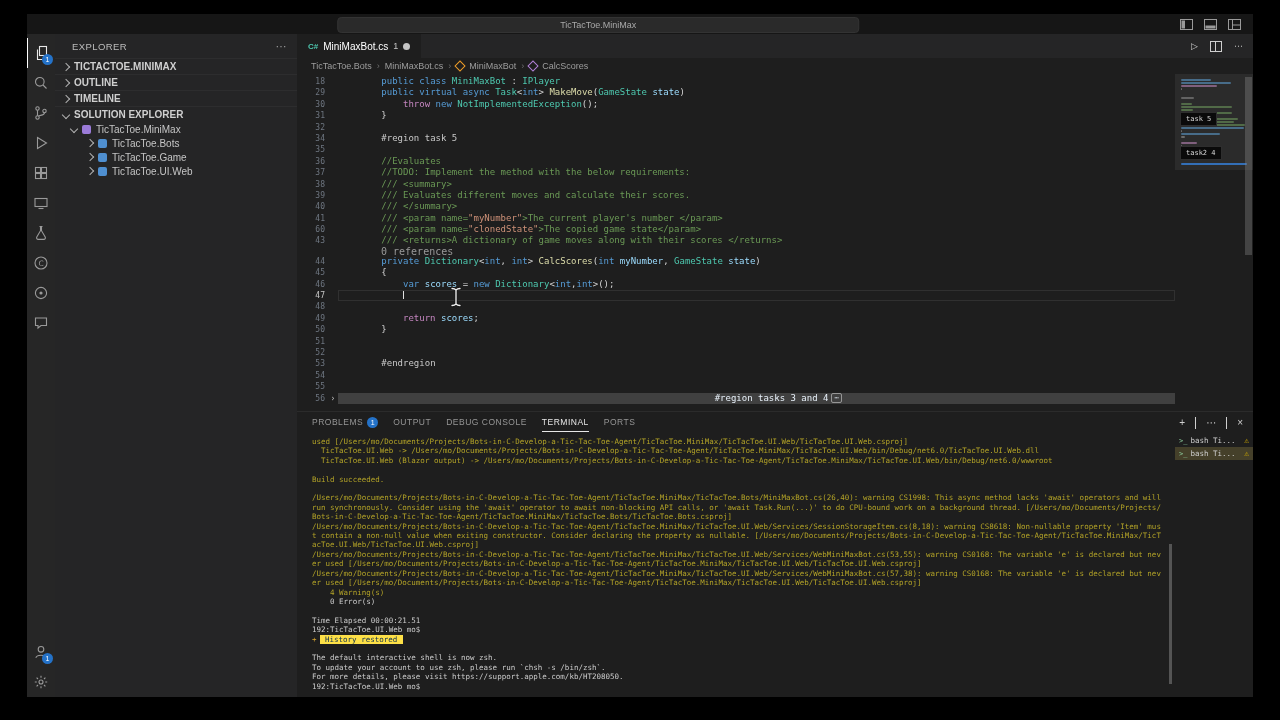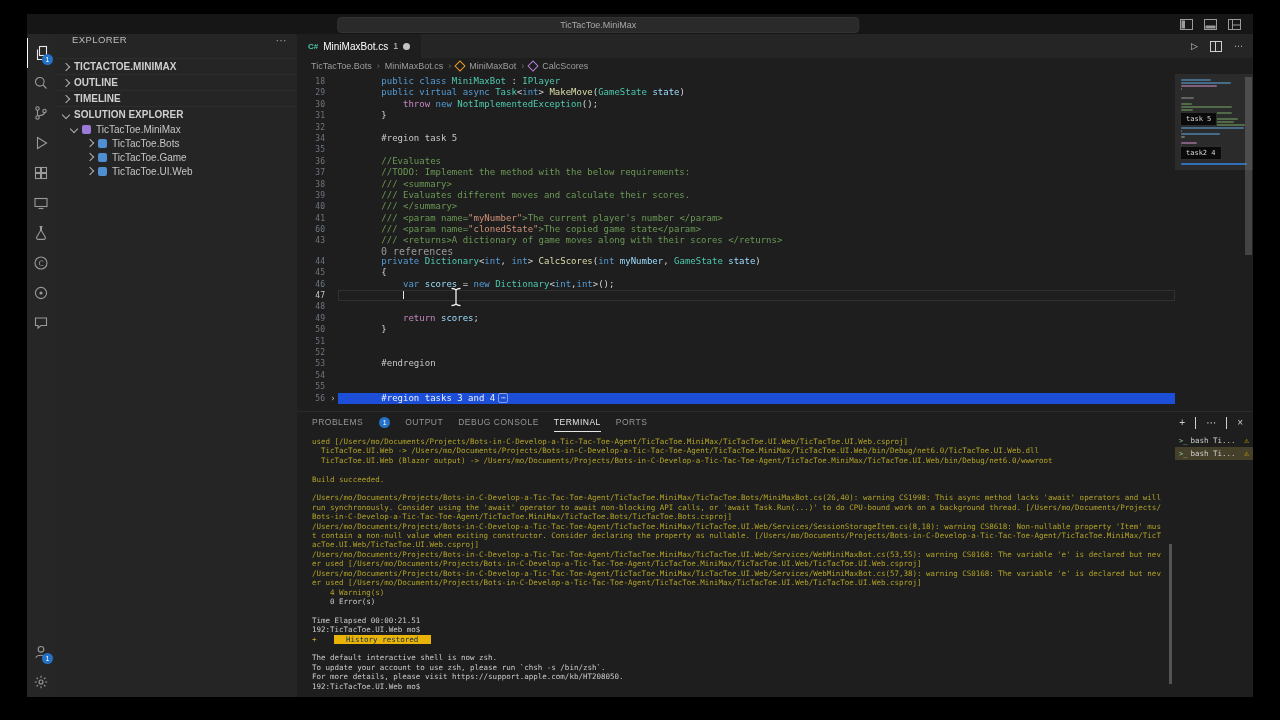--- a/index.html
+++ b/index.html
@@ -19,21 +19,21 @@
   .activitybar{width:28px;background:#262626;flex:none;display:flex;flex-direction:column;align-items:stretch;padding-top:4px;}
   .act-item{height:30px;display:flex;align-items:center;justify-content:center;position:relative;cursor:pointer;}
   .act-item svg{width:16px;height:16px;stroke:#9a9a9a;fill:none;stroke-width:1.1;}
   .act-item.active{border-left:1.5px solid #fff;}
   .act-item.active svg{stroke:#e8e8e8;}
   .act-badge{position:absolute;right:2px;bottom:3px;min-width:11px;height:11px;border-radius:6px;background:#2472c8;color:#fff;font-size:7px;display:flex;align-items:center;justify-content:center;}
   .act-spacer{flex:1;}
 
   
   .sidebar{width:242px;background:#252526;flex:none;display:flex;flex-direction:column;font-size:10px;color:#cccccc;}
-  .sidebar-head{height:24px;display:flex;padding:0 10px 0 17px;color:#bbbbbb;letter-spacing:.4px;font-size:9.5px;gap:35px;}
+  .sidebar-head{height:24px;display:flex;align-items:center;padding:0 10px 0 17px;color:#bbbbbb;letter-spacing:.4px;font-size:9.5px;gap:35px;}
   .sidebar-head .more{margin-left:auto;color:#9a9a9a;font-size:11px;cursor:pointer;}
   .side-section{height:15px;display:flex;align-items:center;gap:5px;padding-left:6px;font-weight:bold;color:#cfcfcf;border-top:1px solid #2d2d2e;cursor:pointer;}
   .chev{width:5px;height:5px;border-right:1px solid #b0b0b0;border-bottom:1px solid #b0b0b0;transform:rotate(-45deg);flex:none;margin-left:2px;}
   .chev.open{transform:rotate(45deg);}
   .tree-row{height:14px;display:flex;align-items:center;gap:5px;color:#c5c5c5;cursor:pointer;font-weight:normal;}
   .tree-ico{width:9px;height:9px;border-radius:2px;flex:none;}
   .tree-ico.solution{background:#9b7bd8;}
   .tree-ico.project{background:#4f8fd0;}
 
   
@@ -52,52 +52,52 @@
   .sym.class{border:1px solid #ee9d28;}
   .sym.method{border:1px solid #b180d7;}
 
   .editorbody{flex:1;display:flex;min-height:0;position:relative;background:#1e1e1e;}
   .code{flex:1;min-width:0;padding-top:2px;overflow:hidden;}
   .code-row{display:flex;height:11.4px;line-height:11.4px;font-family:"DejaVu Sans Mono",monospace;font-size:9px;}
   .gutter{width:28px;flex:none;text-align:right;color:#6e7681;font-size:8px;padding-right:3px;}
   .gutter.active{color:#c6c6c6;}
   .fold{width:10px;flex:none;color:#c5c5c5;font-size:8px;text-align:center;line-height:11.4px;}
   .line-content{flex:1;display:flex;white-space:pre;color:#d4d4d4;min-width:0;}
-  .code-row.hl .line-content{background:#1d4ed8;}
+  .code-row.hl .line-content{background:#404040;justify-content:center;}
   .code-row.hl .line-content span{color:#e8f1fa;}
   .code-row.cur .line-content{outline:1px solid #303030;outline-offset:-1px;}
   .tk-p{color:#d4d4d4;} .tk-k{color:#569cd6;} .tk-c{color:#c586c0;} .tk-t{color:#4ec9b0;}
   .tk-m{color:#dcdcaa;} .tk-v{color:#9cdcfe;text-align:center;} .tk-cm{color:#6a9955;} .tk-s{color:#ce9178;} .tk-d{color:#c8c8c8;}
   .caret{display:inline-block;width:1px;height:9px;background:#e0e0e0;margin-bottom:-1px;}
   .fold-ell{border:1px solid rgba(255,255,255,.45);color:#ddd;font-size:7px;line-height:8px;padding:0 2px;margin-left:3px;border-radius:2px;align-self:center;}
   .codelens{height:9px;line-height:9px;font-family:"DejaVu Sans Mono",monospace;font-size:10px;color:#999;padding-left:84px;cursor:pointer;}
 
   .minimap{width:78px;flex:none;position:relative;background:#1e1e1e;padding-top:4px;}
   .mm-line{height:2px;margin:1px 0 0 6px;opacity:.55;border-radius:1px;}
   .mm-viewport{position:absolute;left:0;top:0;width:100%;height:96px;background:rgba(255,255,255,.06);pointer-events:none;}
   .mm-label{position:absolute;left:5px;background:#0a0a0a;color:#d8d8d8;font-family:"DejaVu Sans Mono",monospace;font-size:7px;padding:2px 5px;border:1px solid #2e2e2e;white-space:nowrap;}
   .scrollbar-v{position:absolute;right:0;top:0;bottom:0;width:9px;}
   .scrollbar-v .thumb{position:absolute;right:1px;top:3px;width:7px;height:178px;background:rgba(140,140,140,.35);}
 
   
   .panel{height:285px;flex:none;border-top:1px solid #2b2b2b;background:#1e1e1e;display:flex;flex-direction:column;}
   .panel-tabs{height:20px;flex:none;display:flex;align-items:center;gap:15px;padding-left:15px;position:relative;}
-  .panel-tab{font-size:8.5px;letter-spacing:.5px;color:#969696;display:flex;align-items:center;gap:16px;height:100%;cursor:pointer;}
+  .panel-tab{font-size:8.5px;letter-spacing:.5px;color:#969696;display:flex;align-items:center;gap:4px;height:100%;cursor:pointer;}
   .panel-tab.active{color:#e7e7e7;box-shadow:inset 0 -1px 0 #e7e7e7;}
   .p-badge{min-width:11px;height:11px;border-radius:6px;background:#2472c8;color:#fff;font-size:7px;display:flex;align-items:center;justify-content:center;letter-spacing:0;}
   .panel-actions{position:absolute;right:10px;top:0;height:20px;display:flex;align-items:center;gap:10px;color:#cfcfcf;font-size:10px;}
   .chev-i{width:5px;height:5px;border-right:1px solid #cfcfcf;border-bottom:1px solid #cfcfcf;}
   .chev-down{transform:rotate(45deg);margin-top:-2px;}
   .chev-up{transform:rotate(-135deg);margin-top:2px;}
   .panel-body{flex:1;display:flex;min-height:0;}
   .terminal{flex:1;min-width:0;padding:5px 4px 0 15px;font-family:"DejaVu Sans Mono",monospace;font-size:7.5px;line-height:9.4px;color:#cccccc;overflow:hidden;}
   .t-line{white-space:pre-wrap;word-break:break-all;min-height:9.4px;}
   .t-warn{color:#b3a327;}
   .chip-prefix{color:#d9a62e;margin-right:3px;}
-  .chip{background:#eab308;color:#0c2d4d;padding:0 8px;margin-left:14px;}
+  .chip{background:#fde047;color:#0c2d4d;padding:0 1px;}
   .term-scroll{width:8px;flex:none;position:relative;}
   .term-scroll .thumb{position:absolute;left:2px;top:112px;width:3px;height:140px;background:rgba(150,150,150,.45);}
   .terminal-list{width:78px;flex:none;padding-top:2px;}
   .tl-row{height:13px;display:flex;align-items:center;gap:3px;padding:0 4px;font-family:"DejaVu Sans Mono",monospace;font-size:7.5px;color:#cfcfcf;cursor:pointer;}
   .tl-row.selected{background:#45402a;}
   .tl-ico{color:#8fd0a0;font-size:7px;}
   .tl-warn{margin-left:auto;color:#cca700;font-size:8px;}
 
   .mouse{position:absolute;left:449px;top:286px;pointer-events:none;}
 </style>

